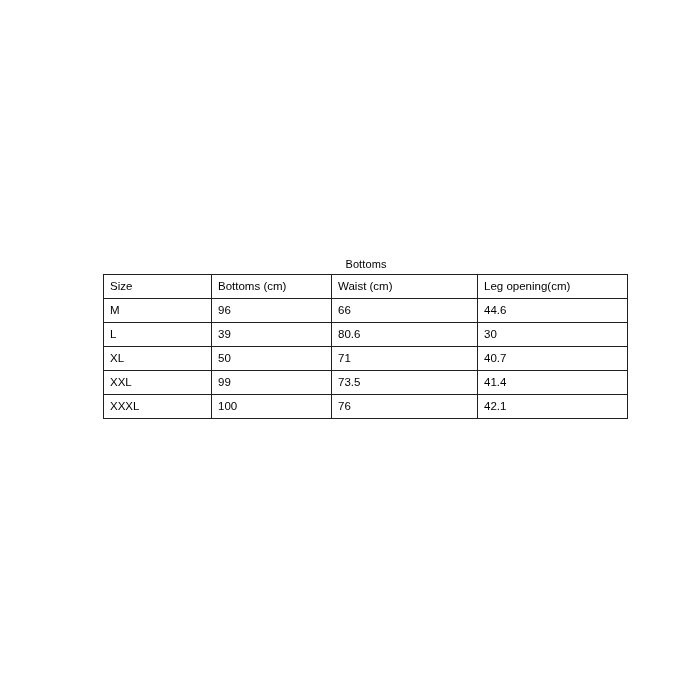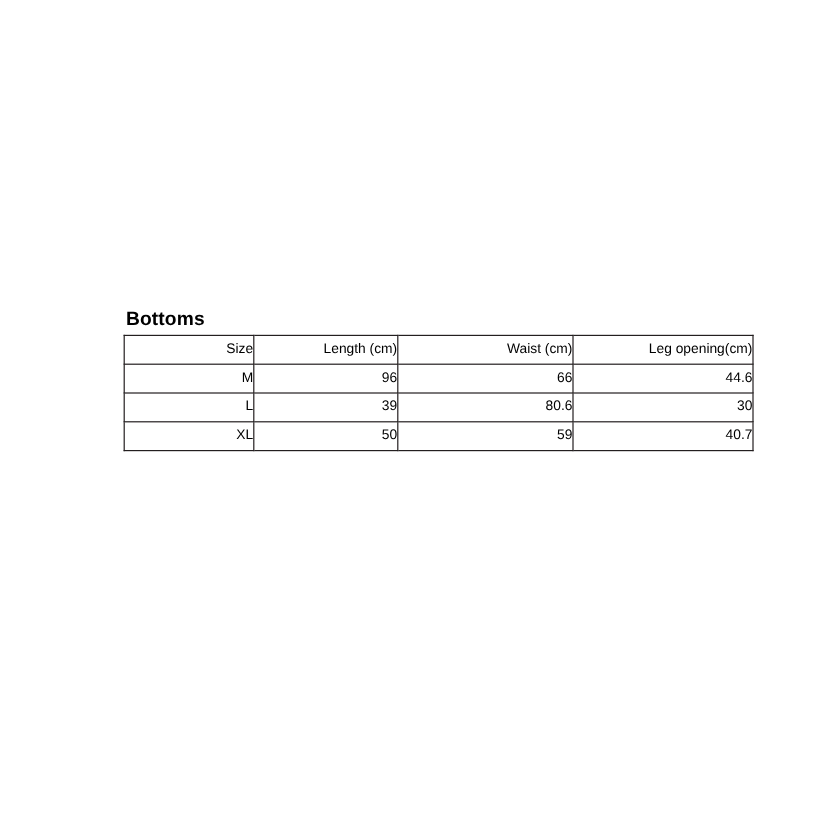--- a/index.html
+++ b/index.html
@@ -19,38 +19,39 @@
     width: 700px;
     height: 700px;
   }
   .size-chart-block {
     position: absolute;
     left: 103px;
     top: 259px;
     width: 524px;
   }
   .chart-title {
-    font-size: 16px;
-    font-weight: bold;
+    font-size: 11px;
+    font-weight: normal;
     line-height: 1;
     margin: 0 0 4px 2px;
     letter-spacing: 0.1px;
+    text-align: center;
   }
   table.size-table {
     border-collapse: collapse;
     width: 524px;
     table-layout: fixed;
     background: #ffffff;
   }
   table.size-table td,
   table.size-table th {
     border: 1px solid #231f20;
     font-size: 11.5px;
     font-weight: normal;
-    text-align: right;
+    text-align: left;
     padding: 3px 0 3px 6px;
     height: 17px;
     line-height: 1.1;
     color: #000000;
     vertical-align: middle;
     white-space: nowrap;
     overflow: hidden;
   }
   table.size-table col.c0 { width: 108px; }
   table.size-table col.c1 { width: 120px; }
@@ -68,41 +69,53 @@
     <table class="size-table">
       <colgroup>
         <col class="c0">
         <col class="c1">
         <col class="c2">
         <col class="c3">
       </colgroup>
       <thead>
         <tr>
           <th>Size</th>
-          <th>Length (cm)</th>
+          <th>Bottoms (cm)</th>
           <th>Waist (cm)</th>
           <th>Leg opening(cm)</th>
         </tr>
       </thead>
       <tbody>
         <tr>
           <td>M</td>
           <td>96</td>
           <td>66</td>
           <td>44.6</td>
         </tr>
         <tr>
           <td>L</td>
           <td>39</td>
           <td>80.6</td>
           <td>30</td>
         </tr>
         <tr>
           <td>XL</td>
           <td>50</td>
-          <td>59</td>
+          <td>71</td>
           <td>40.7</td>
+        </tr>
+        <tr>
+          <td>XXL</td>
+          <td>99</td>
+          <td>73.5</td>
+          <td>41.4</td>
+        </tr>
+        <tr>
+          <td>XXXL</td>
+          <td>100</td>
+          <td>76</td>
+          <td>42.1</td>
         </tr>
       </tbody>
     </table>
 
   </div>
 </div>
 
 </body></html>

